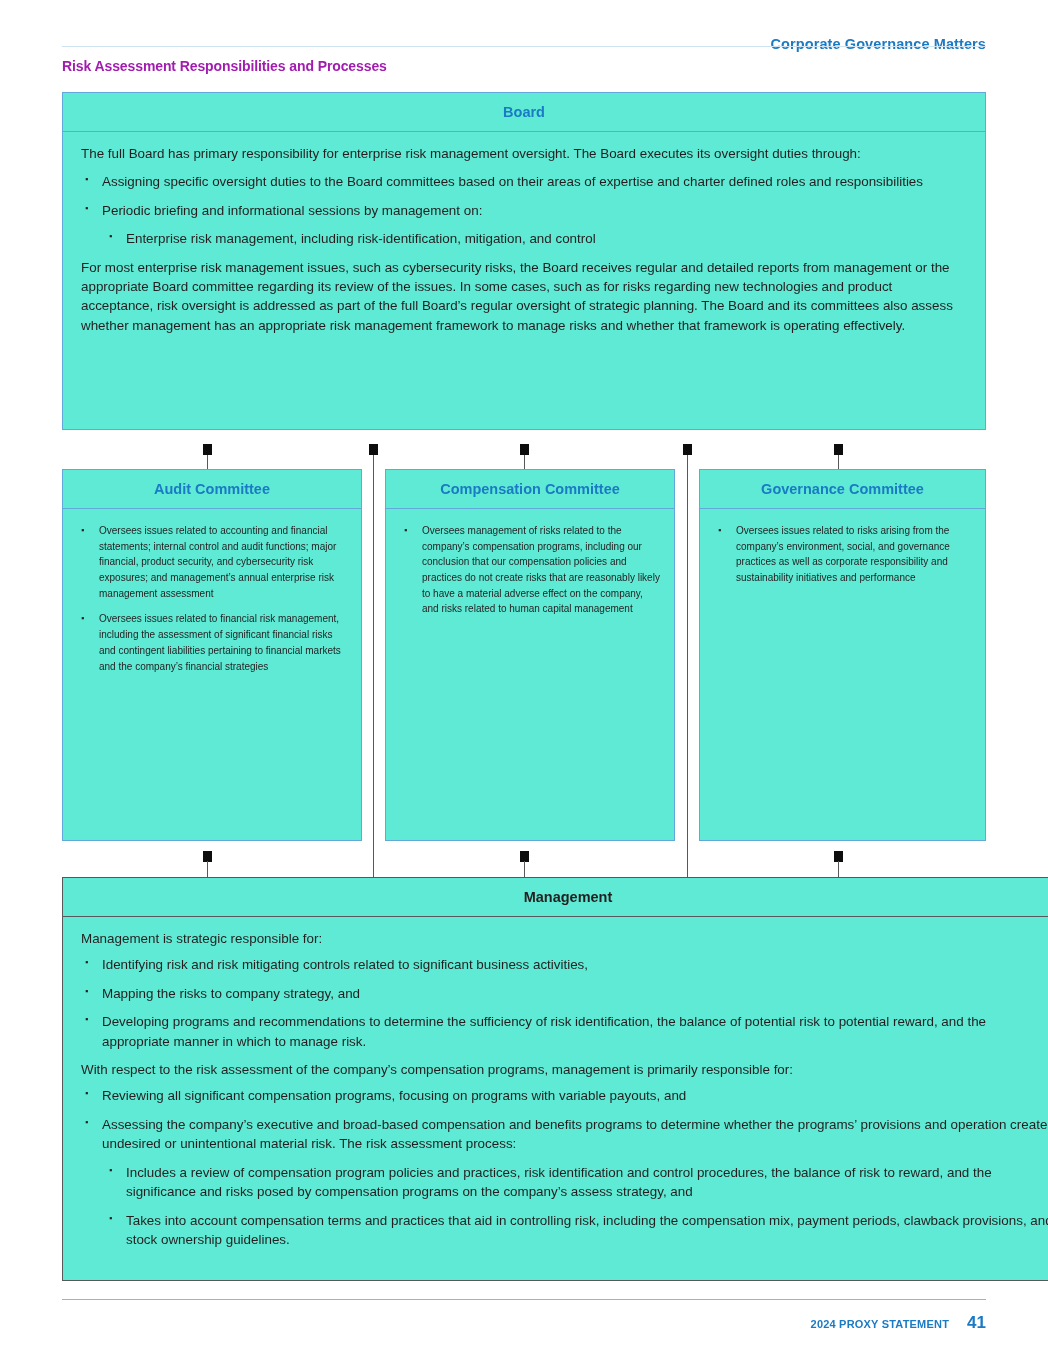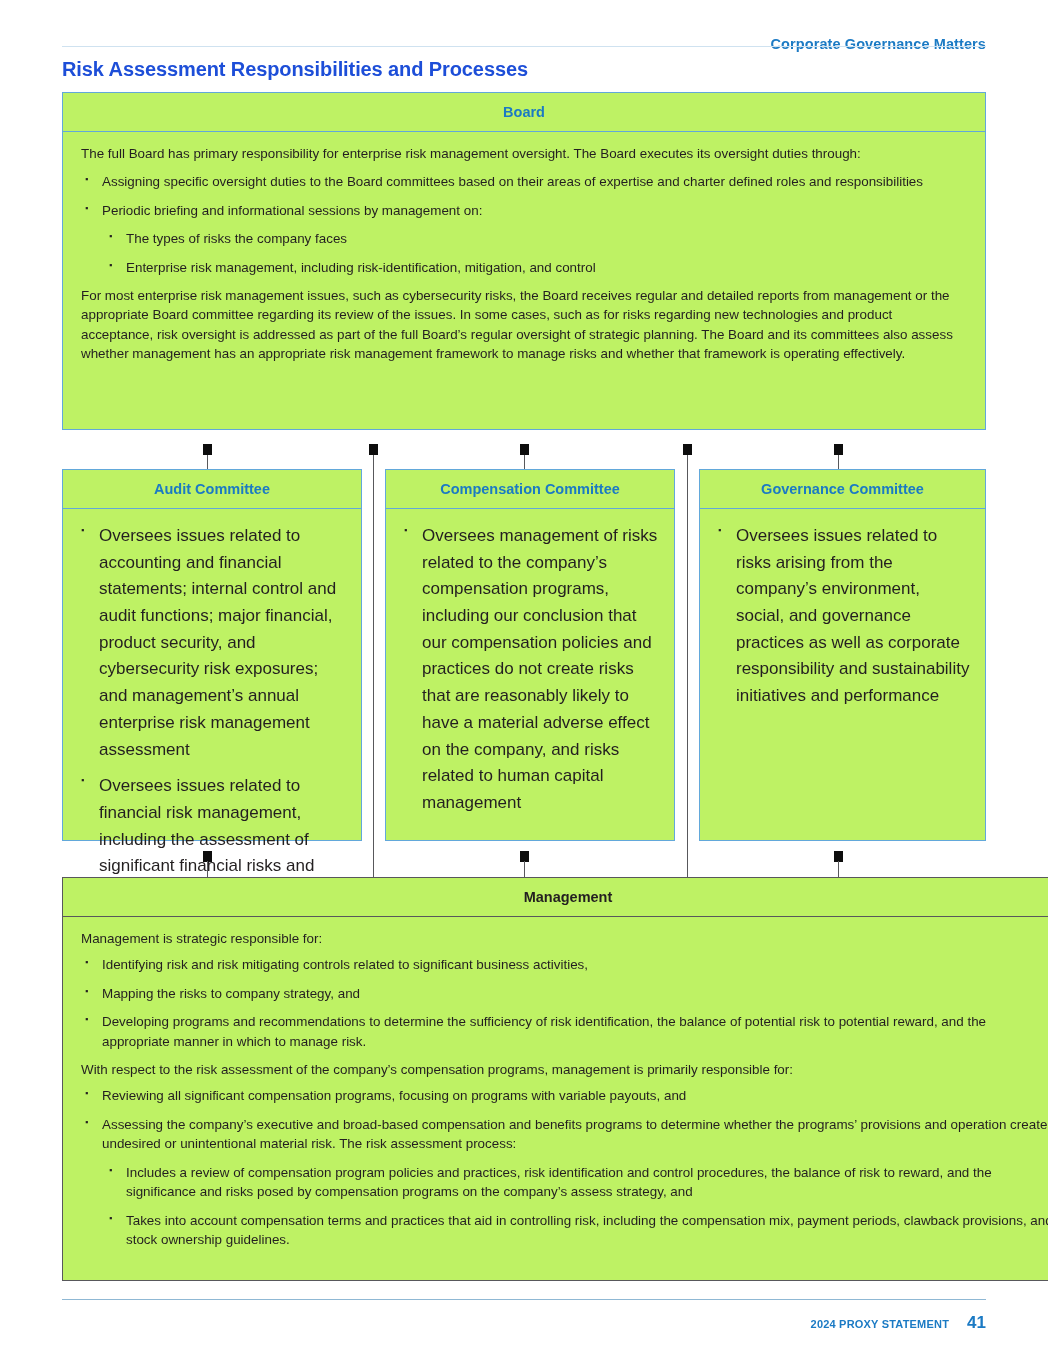--- a/index.html
+++ b/index.html
@@ -18,26 +18,26 @@
     position:absolute; top:36px; right:62px;
     font-size:14.5px; font-weight:bold; letter-spacing:.1px;
     color:#1b7ac4;
   }
   .head-rule{
     position:absolute; left:62px; right:62px; top:46px;
     height:1px; background:#cfe2f0;
   }
   .page-title{
     position:absolute; left:62px; top:58px;
-    font-size:20px; font-weight:bold; letter-spacing:-.1px;
-    color:#1d4ed8;
-  }
-
-  
-  .box{position:absolute; box-sizing:border-box; background:#bef264;}
+    font-size:14px; font-weight:bold; letter-spacing:-.1px;
+    color:#a21caf;
+  }
+
+  
+  .box{position:absolute; box-sizing:border-box; background:#5eead4;}
   .box-blue{border:1px solid #62a8da;}
   .box-dark{border:1px solid #58585b;}
 
   .box-head{
     text-align:center;
     font-size:14.5px; font-weight:bold;
     color:#1b7ac4;
     padding:11px 0 11px 0;
     box-sizing:border-box;
   }
@@ -67,21 +67,21 @@
     position:absolute; left:4px; top:-1px;
     font-size:9px; color:#231f20; line-height:1.9;
   }
   ul.bl.sub{margin-left:24px;}
   ul.bl.sub li{padding-left:21px;}
   ul.bl.last li:last-child{margin-bottom:0;}
 
   
   .col-body{padding:14px 14px 12px 12px;}
   .col-body ul.bl li{
-    font-size:17px;
+    font-size:10px;
     line-height:1.57;
     margin-bottom:10px;
     padding-left:24px;
   }
   .col-body ul.bl li:before{left:6px;}
 
   
   .conn-line{position:absolute;background:#58585b;}
   .conn-sq{
     position:absolute;
@@ -113,21 +113,20 @@
 
   <div class="box box-blue" style="left:62px; top:92px; width:924px; height:338px;">
     <div class="box-head blue-div">Board</div>
     <div class="box-body">
       <p class="para">The full Board has primary responsibility for enterprise risk management oversight. The Board executes its oversight duties through:</p>
       <ul class="bl">
         <li>Assigning specific oversight duties to the Board committees based on their areas of expertise and charter defined roles and responsibilities</li>
         <li>Periodic briefing and informational sessions by management on:</li>
       </ul>
       <ul class="bl sub">
-        <li>The types of risks the company faces</li>
         <li>Enterprise risk management, including risk-identification, mitigation, and control</li>
       </ul>
       <p class="para">For most enterprise risk management issues, such as cybersecurity risks, the Board receives regular and detailed reports from management or the appropriate Board committee regarding its review of the issues. In some cases, such as for risks regarding new technologies and product acceptance, risk oversight is addressed as part of the full Board’s regular oversight of strategic planning. The Board and its committees also assess whether management has an appropriate risk management framework to manage risks and whether that framework is operating effectively.</p>
     </div>
   </div>
 
   <div class="conn-line" style="left:373px; top:452px; width:1px; height:428px;"></div>
   <div class="conn-line" style="left:687px; top:452px; width:1px; height:428px;"></div>
 
   <div class="conn-line" style="left:207px; top:452px; width:1px; height:18px;"></div>

